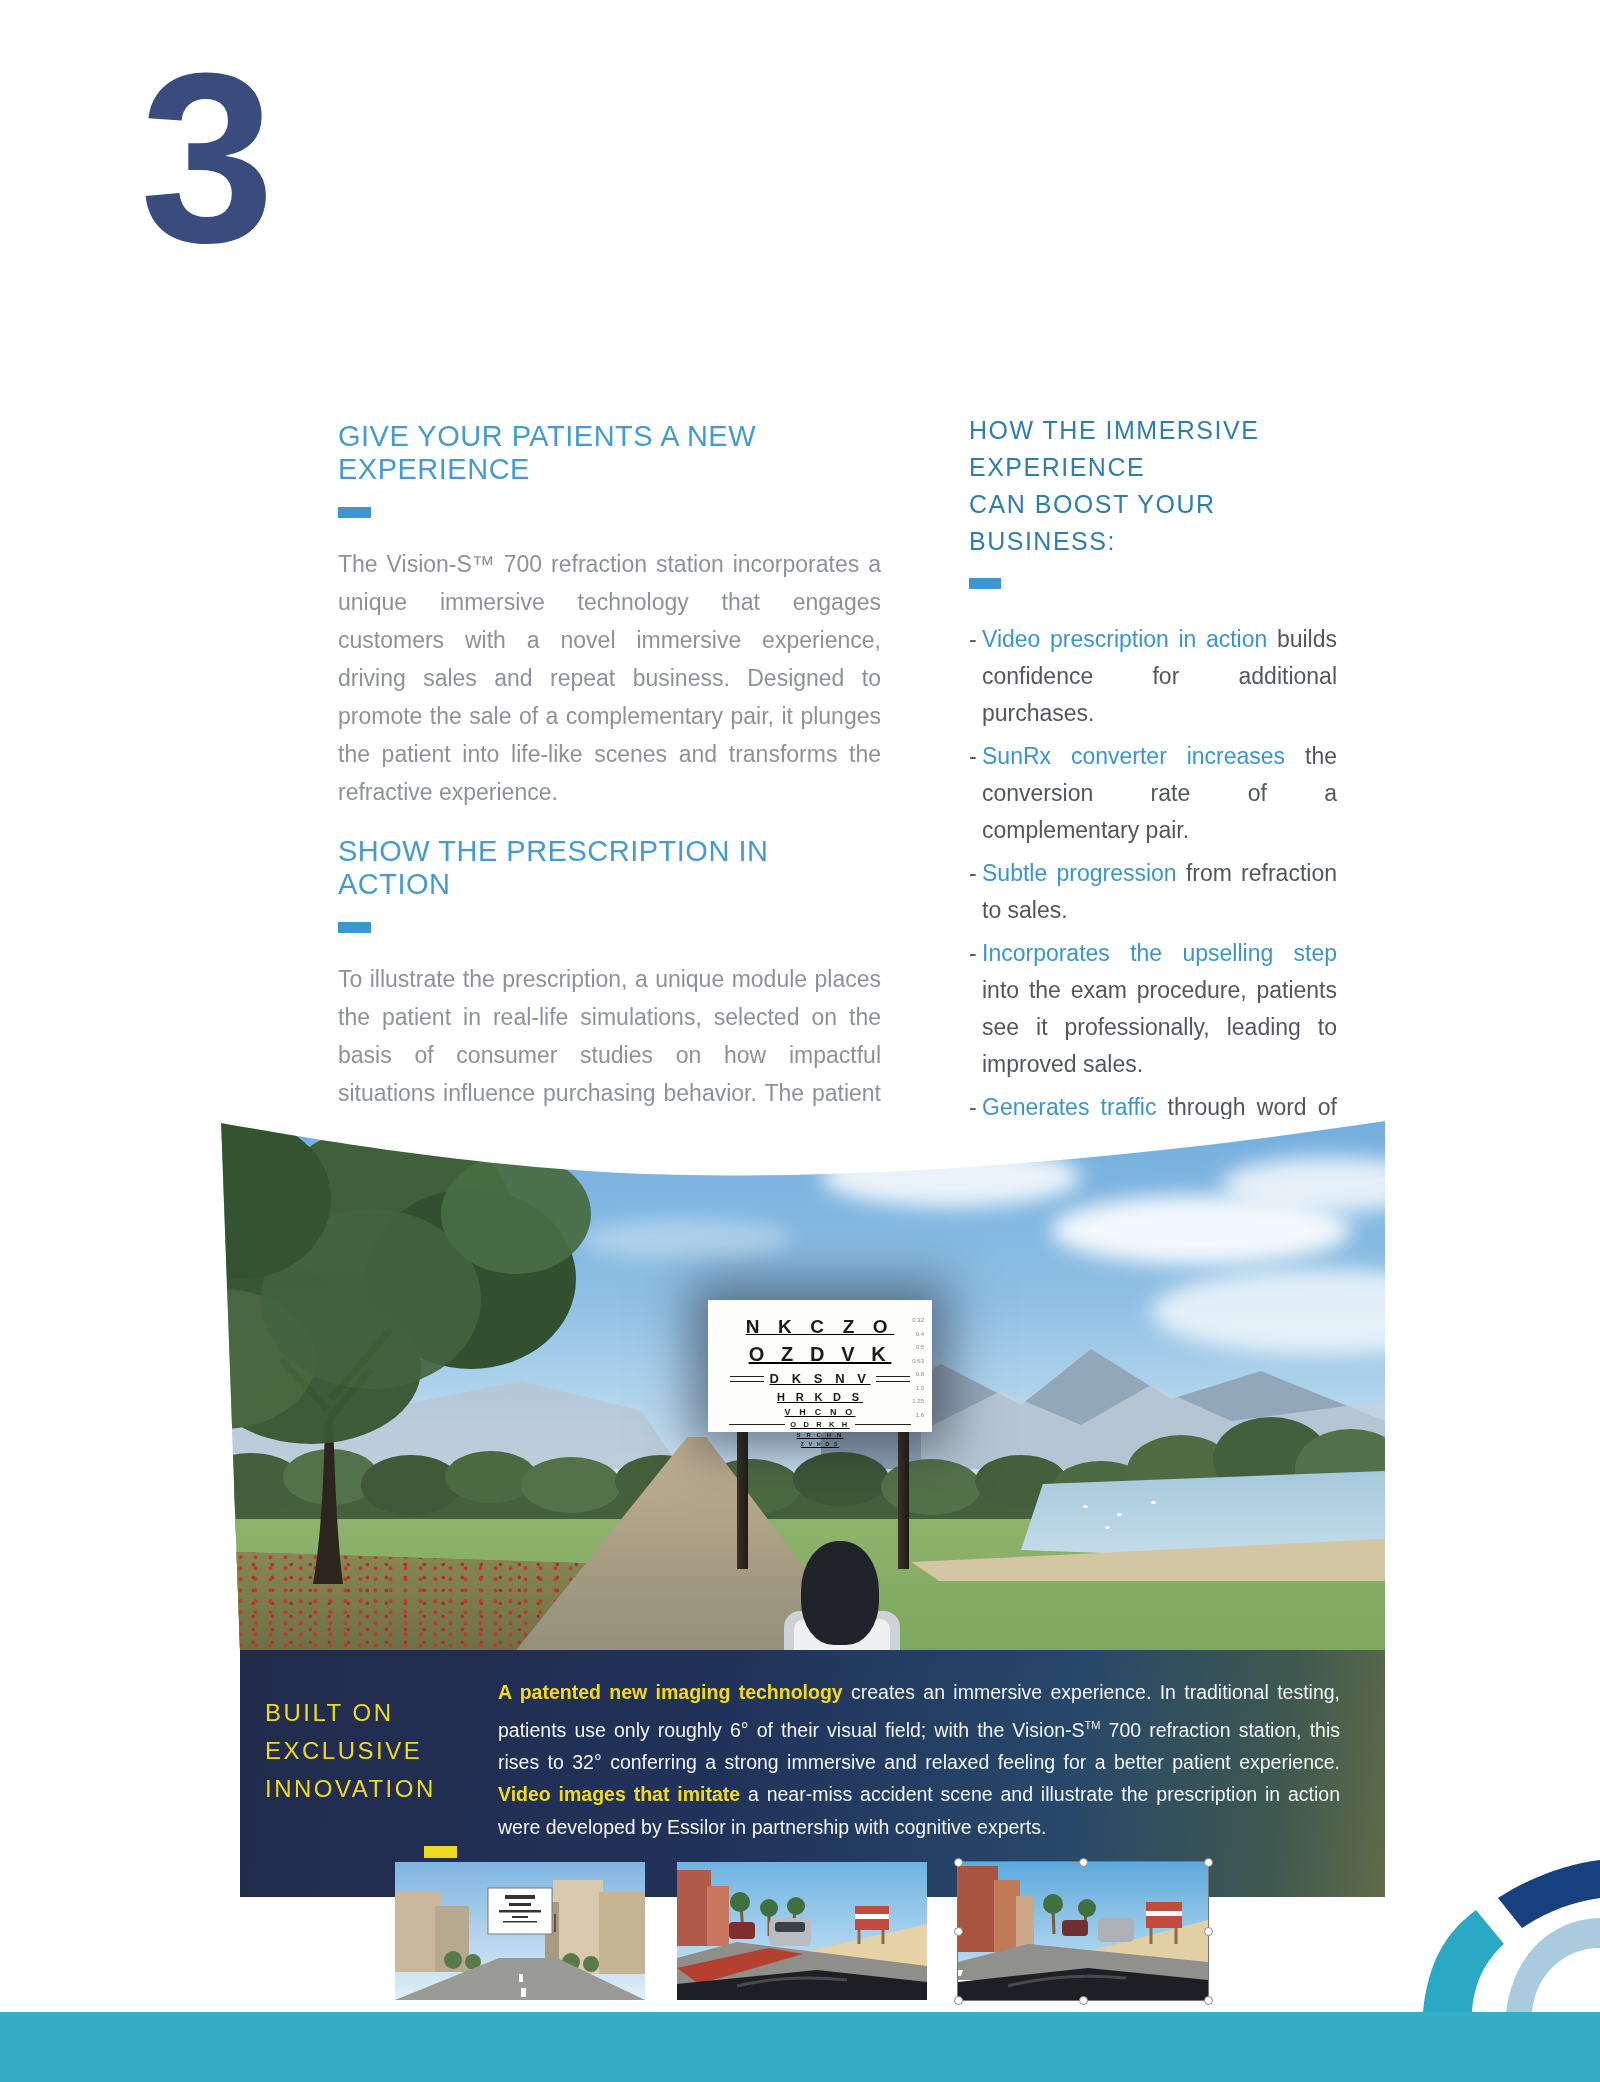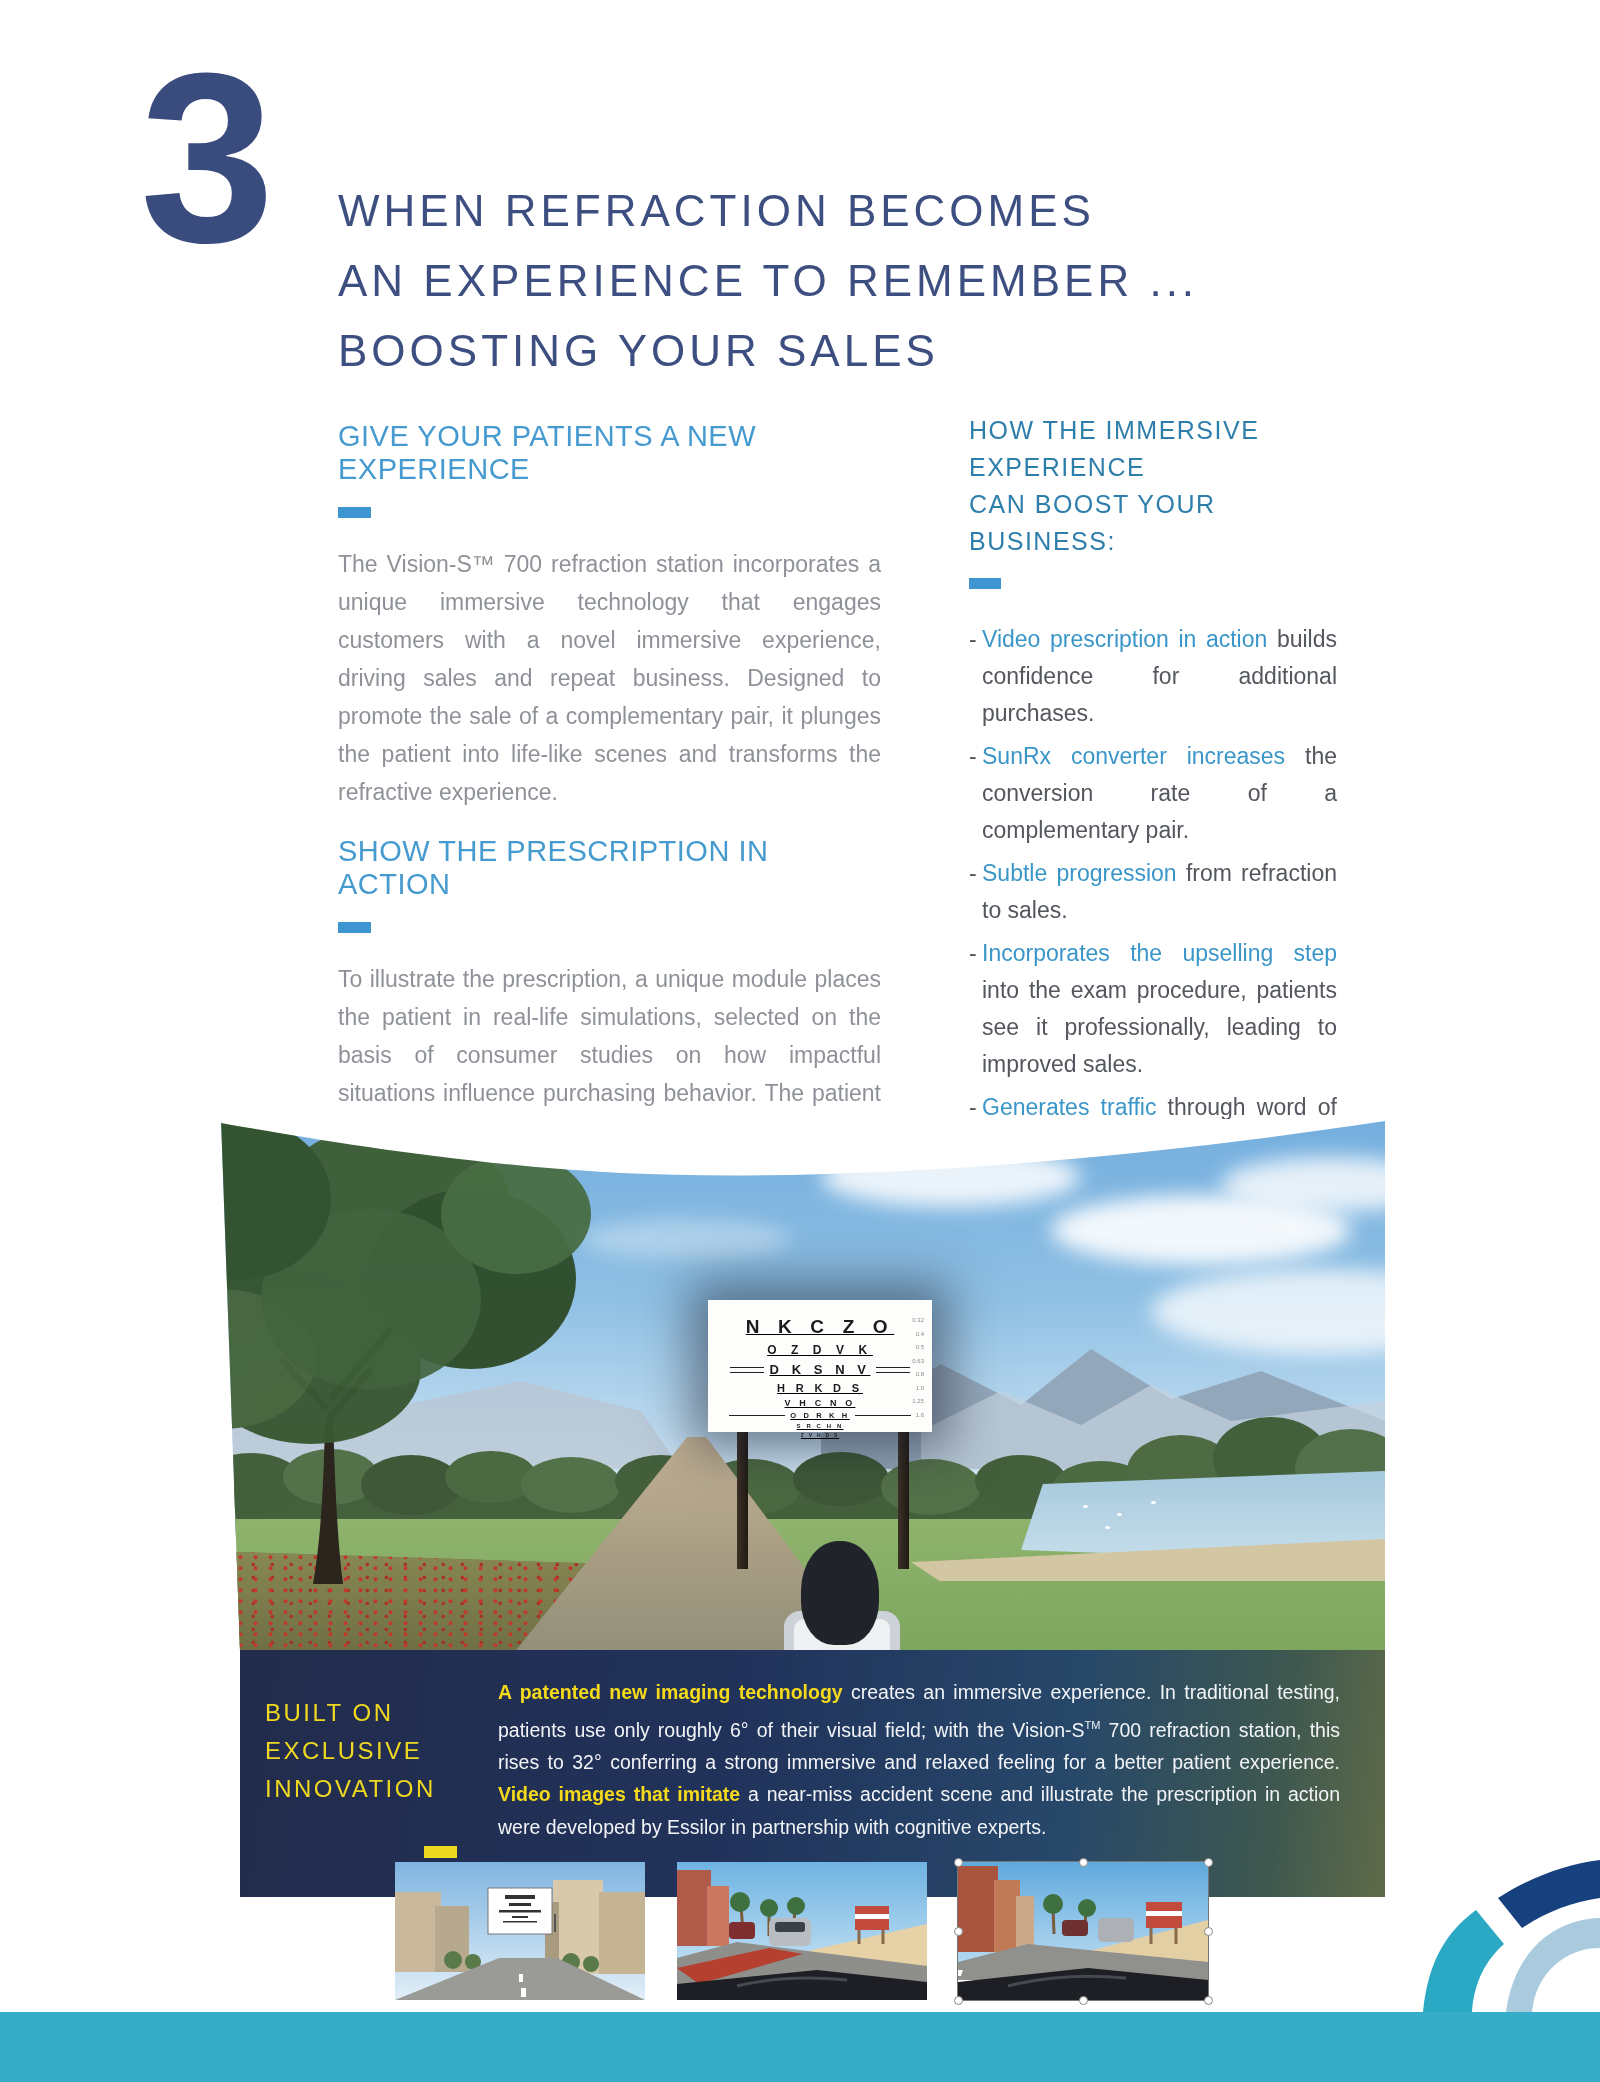--- a/index.html
+++ b/index.html
@@ -95,25 +95,20 @@
   .tealbar{left:0;top:2012px;width:1600px;height:70px;background:#35adc8;}
   .arcs{left:1310px;top:1740px;}
 </style>
 </head>
 <body>
 
 <div class="page">
 
   <div class="abs num3">3</div>
 
-  <div class="abs heading" id="heading">
-      <div>WHEN REFRACTION BECOMES</div>
-      <div>AN EXPERIENCE TO REMEMBER ...</div>
-      <div>BOOSTING YOUR SALES</div>
-    </div>
 
   <div class="abs col-left">
     <div class="subhead">GIVE YOUR PATIENTS A NEW EXPERIENCE</div>
     <div class="dash"></div>
     <div class="para" style="margin-top:27px;">The Vision-S™ 700 refraction station incorporates a unique immersive technology that engages customers with a novel immersive experience, driving sales and repeat business. Designed to promote the sale of a complementary pair, it plunges the patient into life-like scenes and transforms the refractive experience.</div>
     <div class="subhead" style="margin-top:24px;">SHOW THE PRESCRIPTION IN ACTION</div>
     <div class="dash"></div>
     <div class="para" style="margin-top:27px;">To illustrate the prescription, a unique module places the patient in real-life simulations, selected on the basis of consumer studies on how impactful situations influence purchasing behavior. The patient can clearly compare the before and after refraction results and make better informed purchase decisions.</div>
   </div>
 
@@ -175,21 +170,21 @@
     </div>
     <div class="sand"></div>
     <div class="poppy"></div>
     <div class="path"></div>
 
     <div class="post" style="left:516px;top:310px;height:140px;"></div>
     <div class="post" style="left:677px;top:310px;height:140px;"></div>
     <div class="board" id="board">
       <div id="chart-rows">
           <div class="crow" style="font-size: 19px; letter-spacing: 6.65px; margin: 5.68px 0px;">N K C Z O</div>
-          <div class="crow" style="font-size: 12px; letter-spacing: 5.6px; margin: 5.02px 0px; text-align: right;">O Z D V K</div>
+          <div class="crow" style="font-size: 20px; letter-spacing: 5.6px; margin: 5.02px 0px; text-align: right;">O Z D V K</div>
           <div class="crow" style="font-size: 13px; letter-spacing: 4.55px; margin: 4.36px 0px;">
             <span class="rline-double"></span>
             <span>D K S N V</span>
             <span class="rline-double"></span>
           </div>
           <div class="crow" style="font-size: 11px; letter-spacing: 3.85px; margin: 3.92px 0px;">H R K D S</div>
           <div class="crow" style="font-size: 9px; letter-spacing: 3.15px; margin: 3.48px 0px;">V H C N O</div>
           <div class="crow" style="font-size: 7.5px; letter-spacing: 2.625px; margin: 3.15px 0px;">
             <span class="rline-single"></span>
             <span>O D R K H</span>

